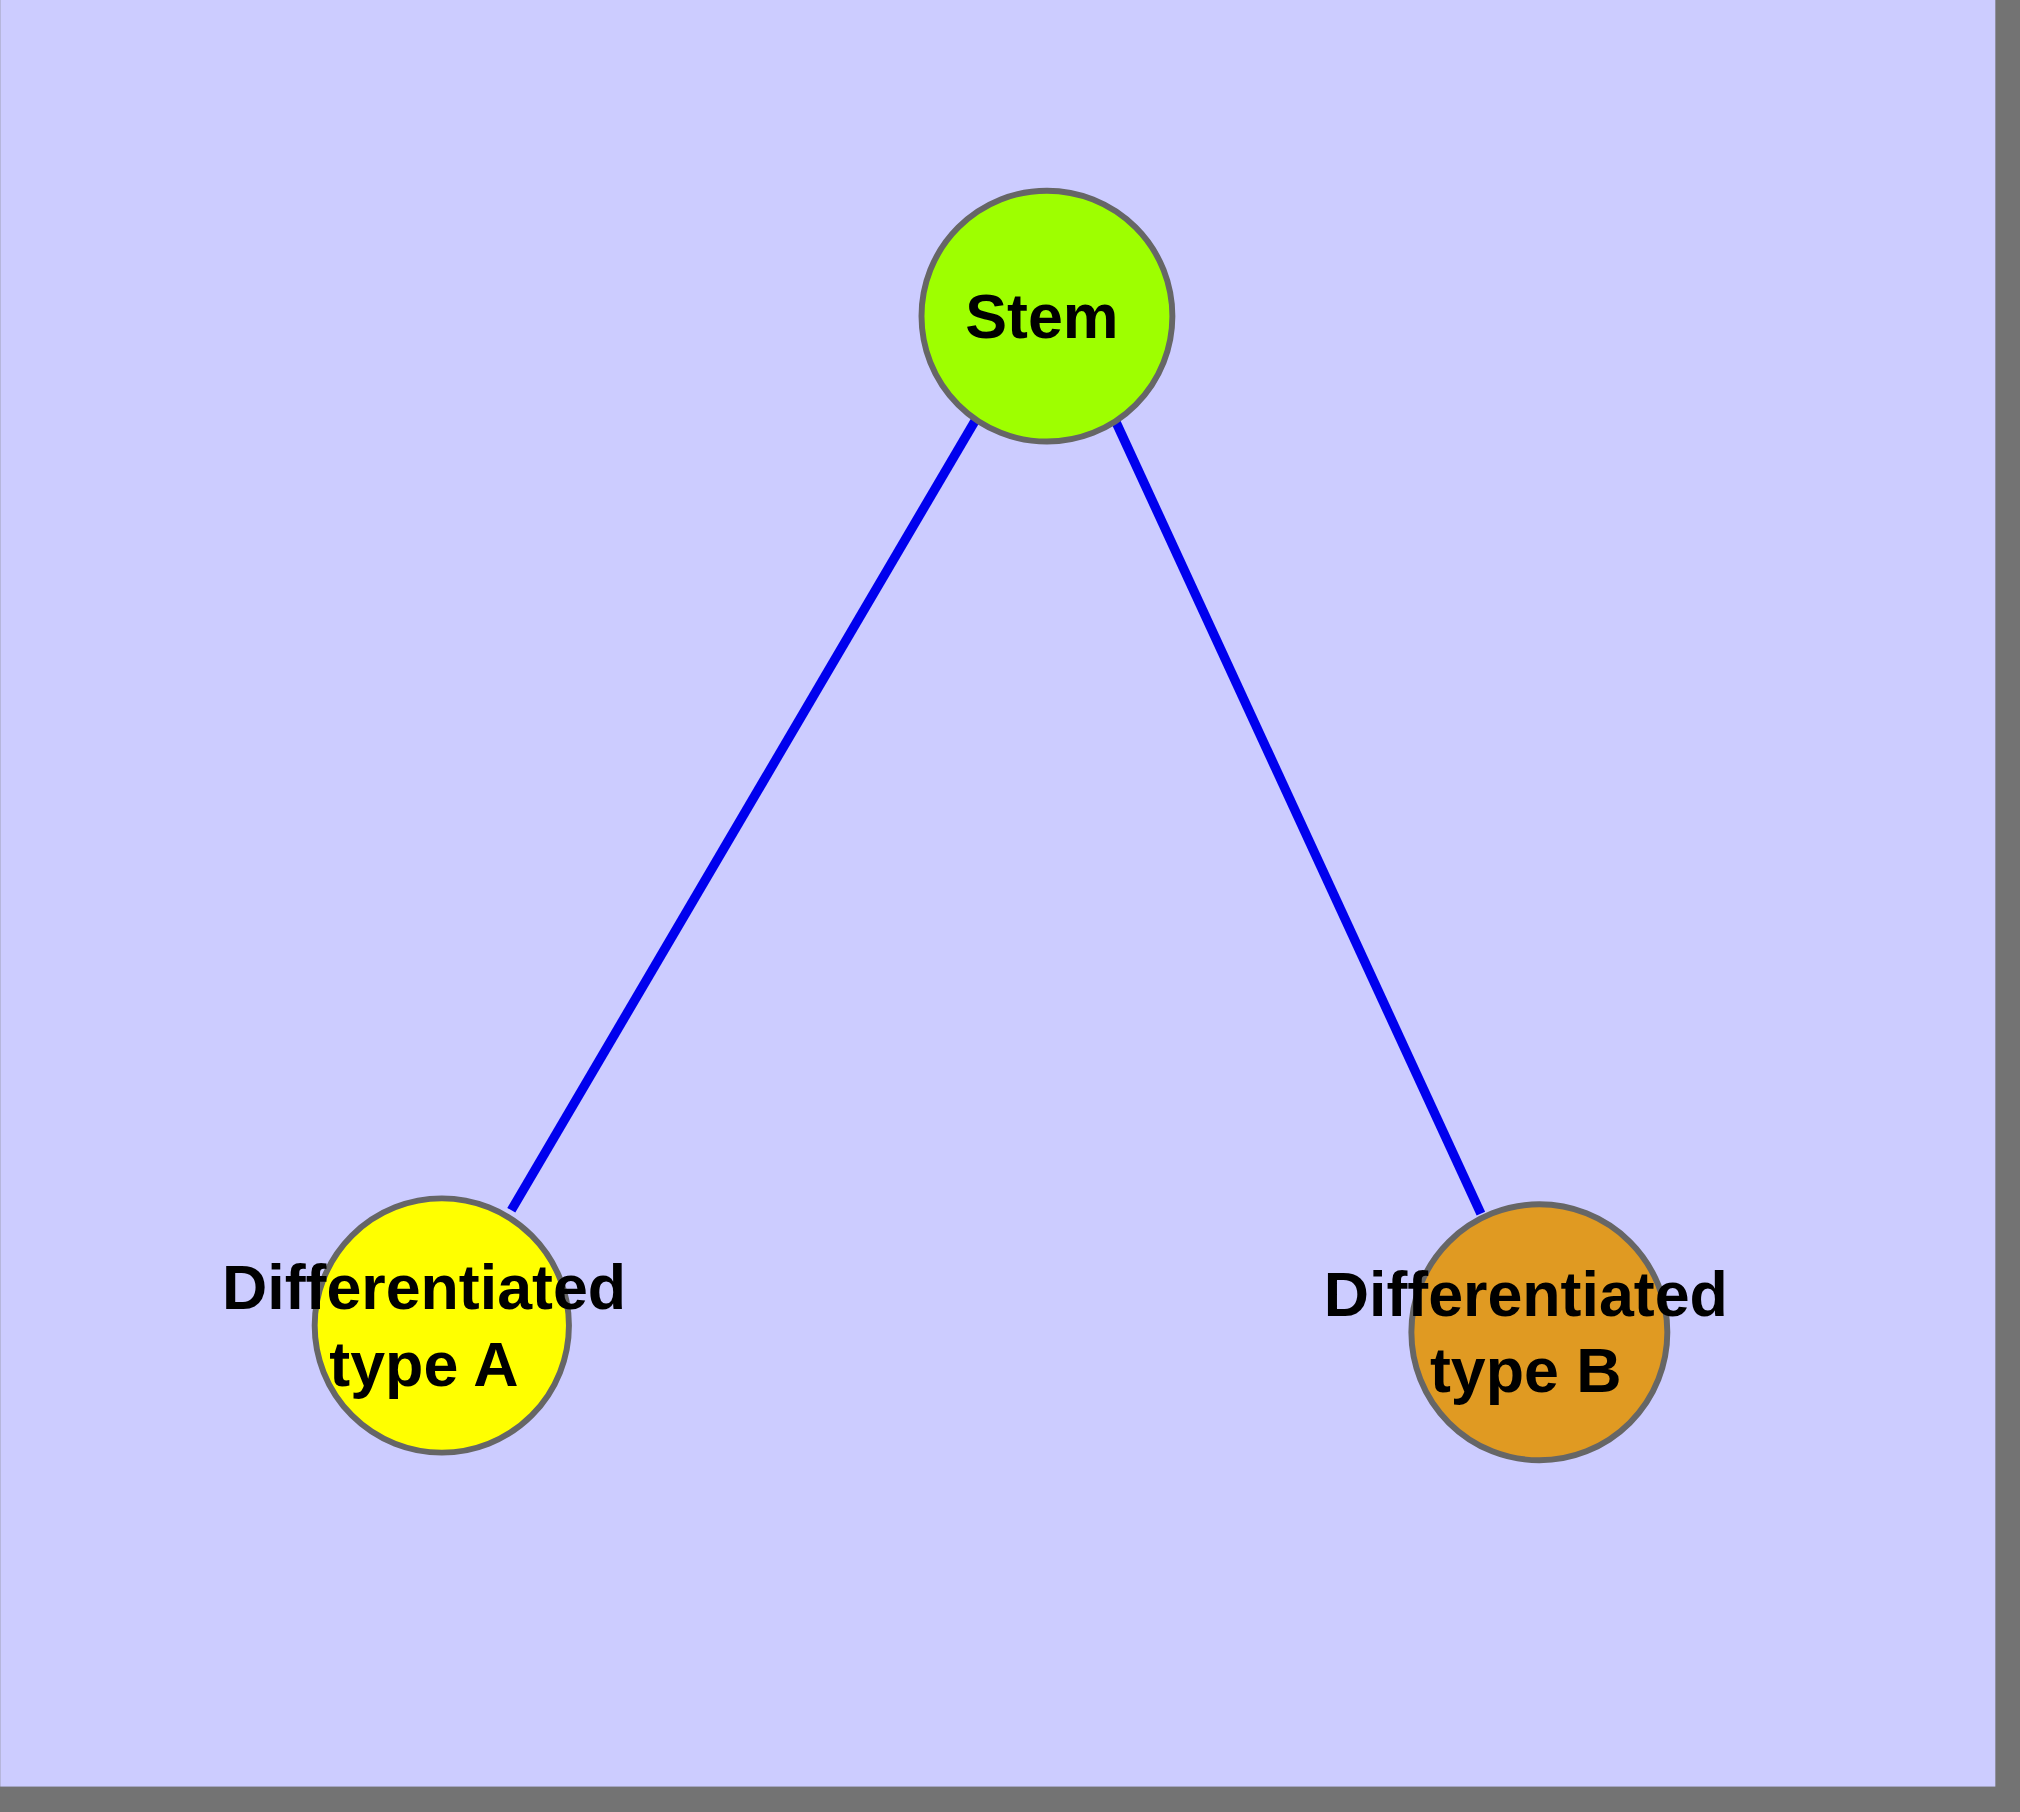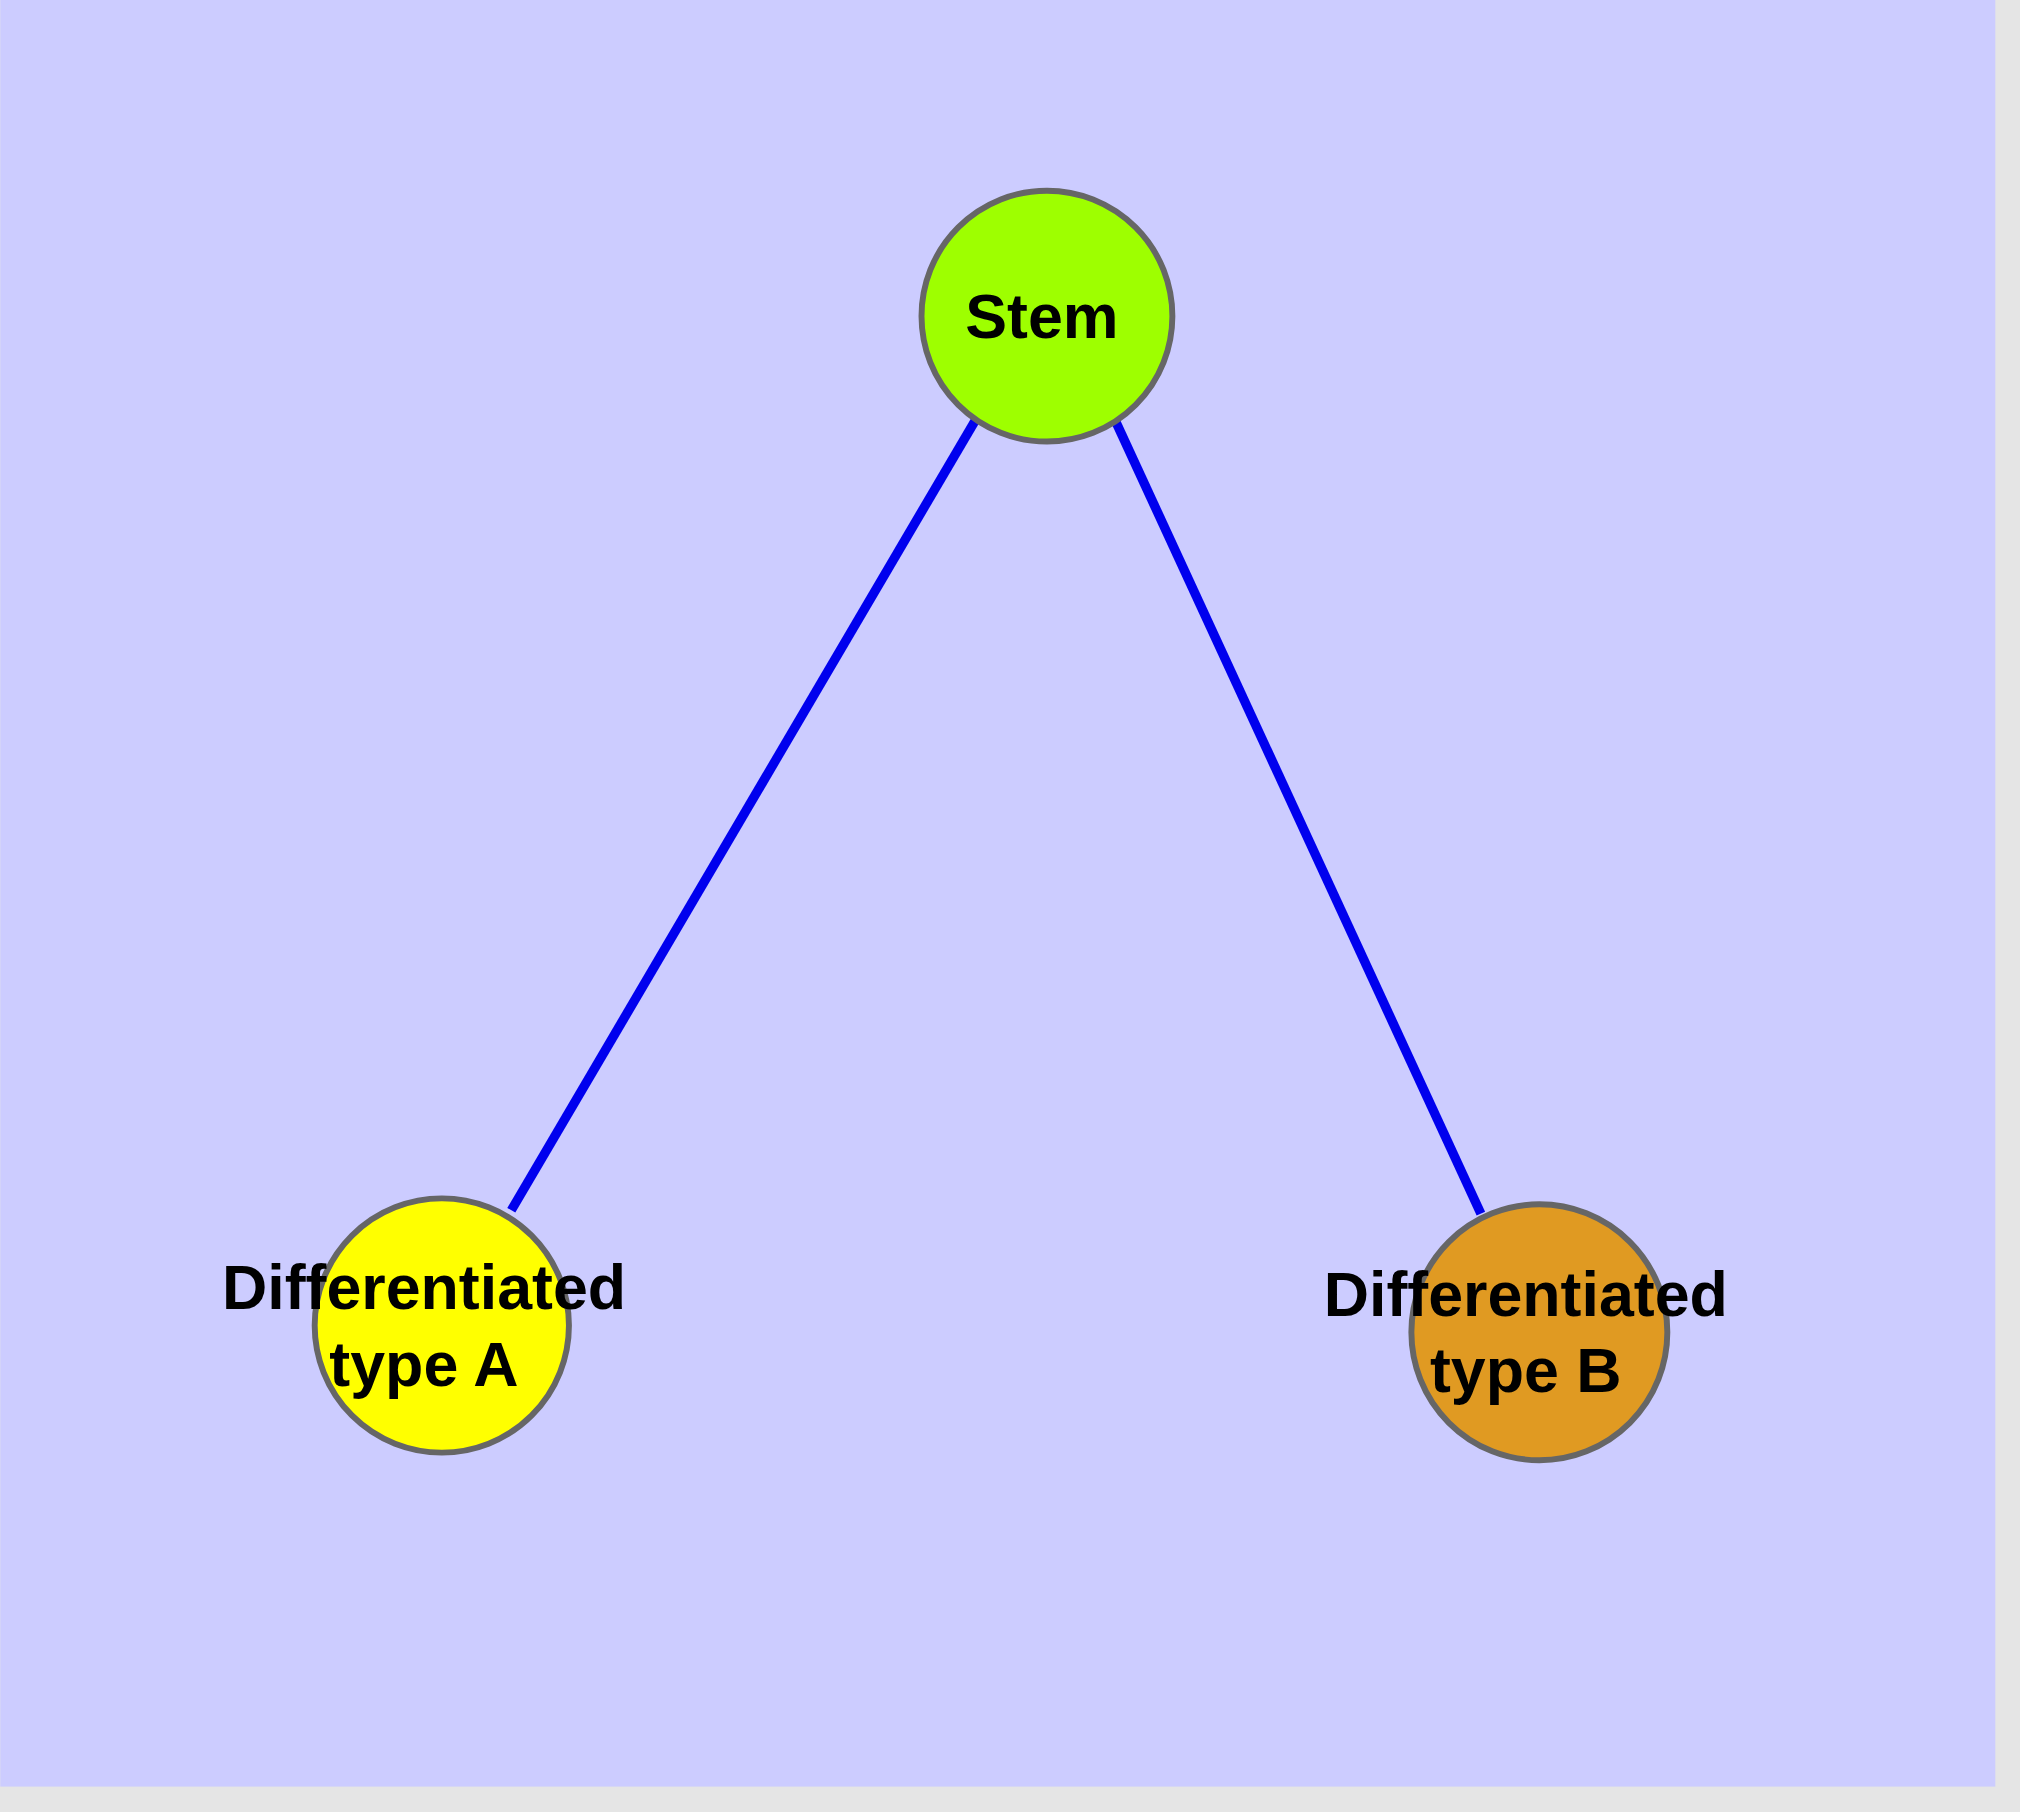--- a/index.html
+++ b/index.html
@@ -10,21 +10,21 @@
   body {
     width: 2021px;
     height: 1812px;
     overflow: hidden;
     font-family: "Liberation Sans", sans-serif;
   }
   #canvas {
     position: relative;
     width: 2021px;
     height: 1812px;
-    background: #e5e5e5;
+    background: #737373;
   }
   #graph-svg {
     position: absolute;
     top: 0;
     left: 0;
     width: 2021px;
     height: 1812px;
     display: block;
   }
   .node-label {

